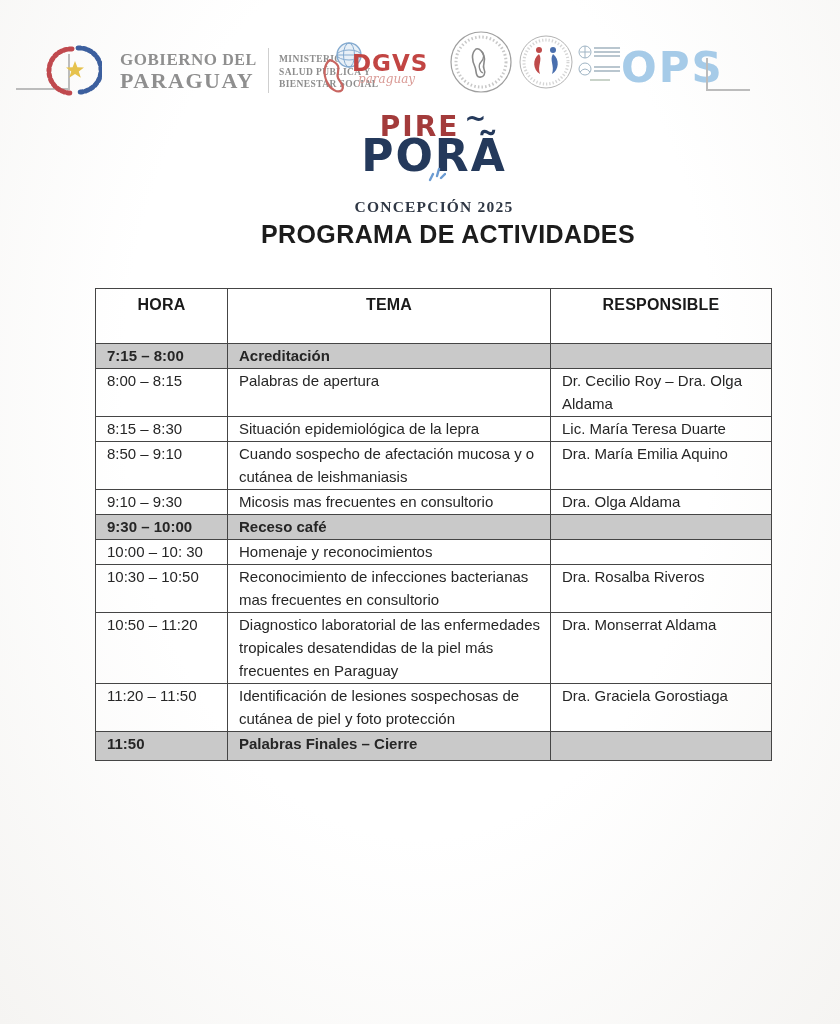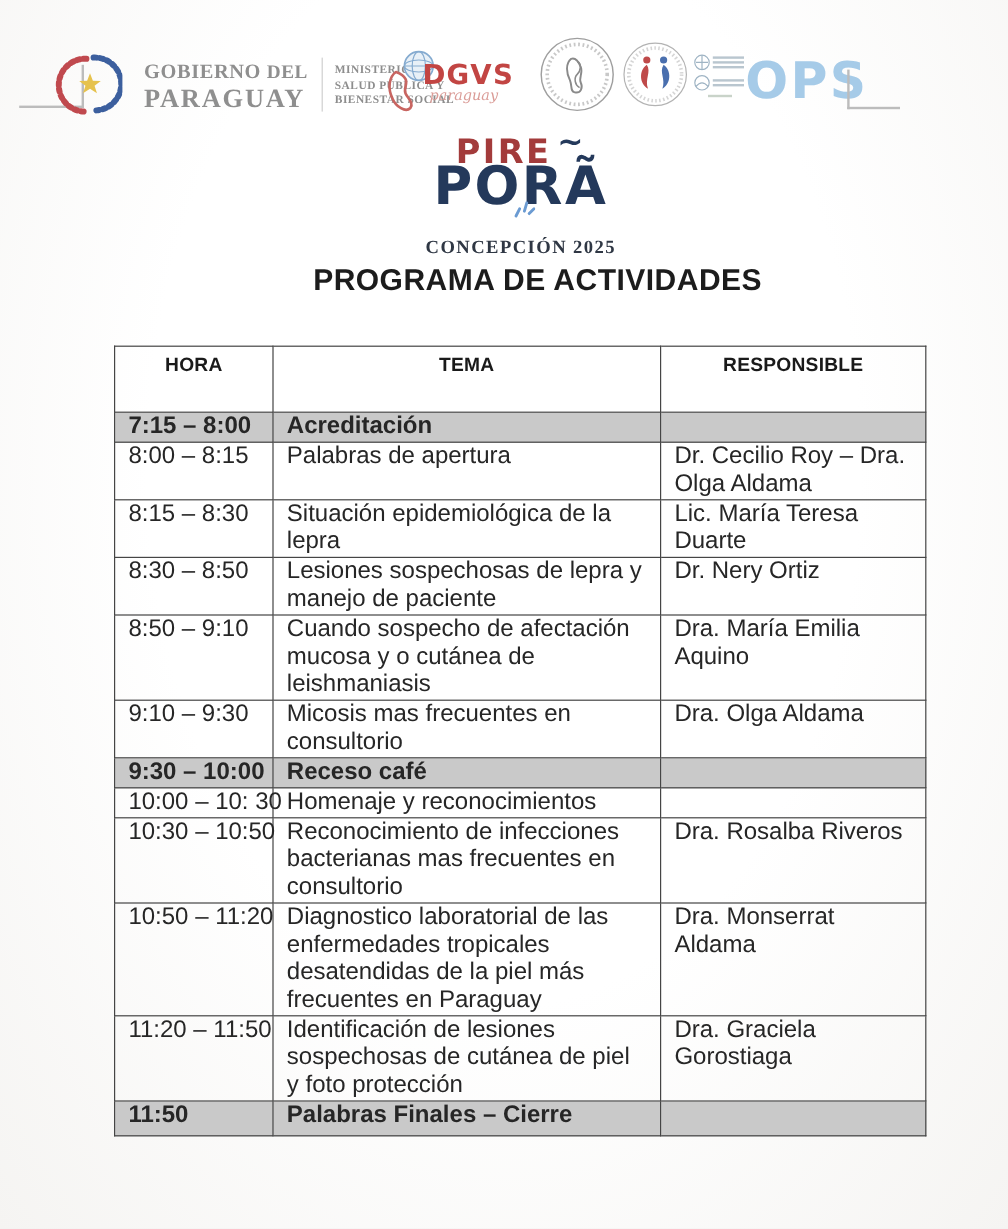--- a/index.html
+++ b/index.html
@@ -68,21 +68,21 @@
   .doc-title{position:absolute;left:0;right:0;top:220px;text-align:center;
     transform:translateX(28px);
     font-size:25px;font-weight:bold;color:#1c1c1c;letter-spacing:.4px;}
 
   
   table.programa{position:absolute;left:72px;top:288px;width:676px;
     border-collapse:collapse;table-layout:fixed;margin-left:23px;}
   .programa th,.programa td{border:1px solid #454545;}
   .programa th{height:46px;vertical-align:top;padding-top:7px;
     font-size:16px;font-weight:bold;color:#1a1a1a;text-align:center;letter-spacing:.2px;}
-  .programa td{font-size:20px;line-height:23px;color:#262626;
+  .programa td{font-size:15px;line-height:23px;color:#262626;
     padding:0 10px 1px 11px;vertical-align:top;text-align:left;}
   .programa td.hora{white-space:nowrap;}
   tr.shaded td{background:#c9c9c9;font-weight:bold;}
   tr.r24{height:24px;}
   tr.r41{height:29px;}
 </style>
 </head>
 <body>
 
 <div class="page">
@@ -213,25 +213,20 @@
       <td class="hora">8:00 – 8:15</td>
       <td>Palabras de apertura</td>
       <td>Dr. Cecilio Roy – Dra. Olga Aldama</td>
     </tr>
     <tr class="r24">
       <td class="hora">8:15 – 8:30</td>
       <td>Situación epidemiológica de la lepra</td>
       <td>Lic. María Teresa Duarte</td>
     </tr>
     <tr>
-      <td class="hora">8:30 – 8:50</td>
-      <td>Lesiones sospechosas de lepra y manejo de paciente</td>
-      <td>Dr. Nery Ortiz</td>
-    </tr>
-    <tr>
       <td class="hora">8:50 – 9:10</td>
       <td>Cuando sospecho de afectación mucosa y o cutánea de leishmaniasis</td>
       <td>Dra. María Emilia Aquino</td>
     </tr>
     <tr class="r24">
       <td class="hora">9:10 – 9:30</td>
       <td>Micosis mas frecuentes en consultorio</td>
       <td>Dra. Olga Aldama</td>
     </tr>
     <tr class="shaded r24">

